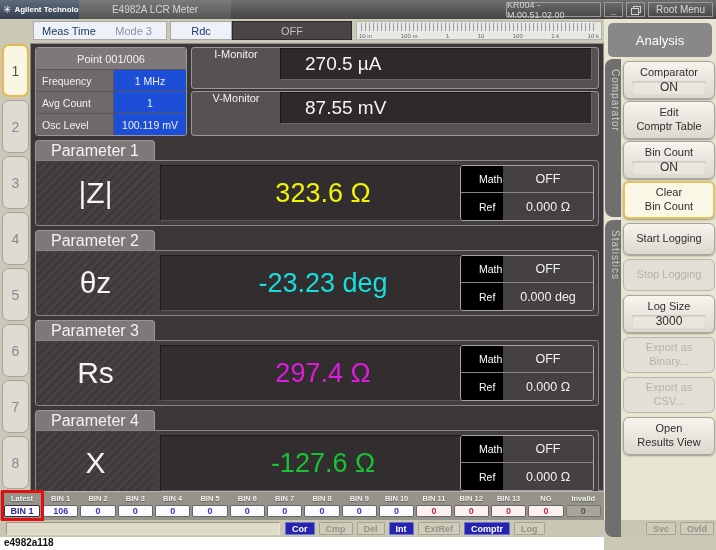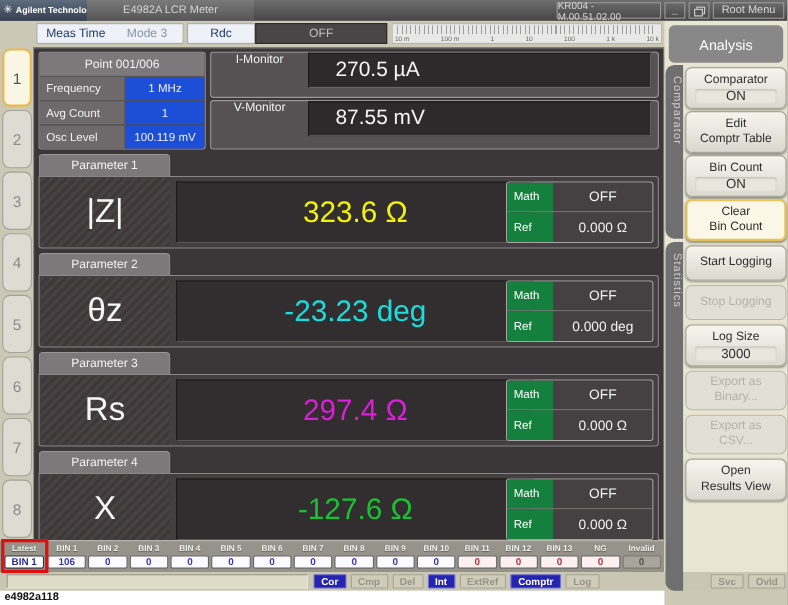--- a/index.html
+++ b/index.html
@@ -71,35 +71,35 @@
   .mon-i { top:3px; height:42px; }
   .mon-v { top:47px; height:45px; }
   .mon-label { width:88px; color:#f2f2f2; font-size:11px; text-align:center; }
   .mon-valuebox { flex:1; margin-right:6px; height:32px; background:#2e2a2c;
     border:1px solid #1c191a; border-right-color:#6a6566; border-bottom-color:#6a6566;
     color:#f5f5f5; font-size:19px; display:flex; align-items:center; padding-left:24px; }
 
   .param { position:absolute; left:4px; width:564px; height:87px; }
   .param-tab { position:absolute; left:0; top:0; width:120px; height:21px; background:#7d787a;
     border:1px solid #9a9596; border-bottom:none; border-radius:4px 4px 0 0;
-    color:#f2f2f2; font-size:11px; display:flex; align-items:center; justify-content:center; }
+    color:#f2f2f2; font-size:16px; display:flex; align-items:center; justify-content:center; }
   .param-body { position:absolute; left:0; top:20px; width:564px; height:66px;
     border:1px solid #8a8586; border-radius:0 3px 3px 3px; background:#433e3f; }
   .param-sym { position:absolute; left:1px; top:1px; width:117px; height:62px;
     background:repeating-linear-gradient(135deg,#474142 0 3px,#3d3839 3px 6px);
     color:#f5f5f5; font-size:30px; display:flex; align-items:center; justify-content:center; }
   .param-val { position:absolute; left:124px; top:4px; width:326px; height:56px;
     background:#322e2f; border:1px solid #1d1a1b; border-right-color:#5a5556; border-bottom-color:#5a5556;
     font-size:27px; display:flex; align-items:center; justify-content:center; }
   .math-box { position:absolute; left:424px; top:4px; width:134px; height:56px;
     border:1px solid #a8a4a5; border-radius:3px; overflow:hidden; }
   .math-row { height:27px; display:flex; }
   .math-row:first-child { border-bottom:1px solid #8a8586; }
-  .math-label { width:42px; background:#15803d; color:#fff; font-size:10.5px;
-    display:flex; align-items:center; padding-left:6px; }
+  .math-label { width:42px; background:#000000; color:#fff; font-size:10.5px;
+    display:flex; align-items:center; padding-left:18px; }
   .math-value { flex:1; background:#454041; color:#f2f2f2; font-size:12.5px;
     display:flex; align-items:center; justify-content:center; }
 
   
   .bin-bar { position:absolute; left:0; top:491px; width:604px; height:29px; background:#96948a;
     border-top:1px solid #b8b6ac; }
   .latest-cell { position:absolute; left:4px; top:1px; width:36px; }
   .bins { position:absolute; left:43px; top:1px; width:558px; display:flex; gap:2px; }
   .bin { flex:1; }
   .bin-label, .latest-label { font-size:7.5px; font-weight:bold; color:#f4f4ee; text-align:center;

